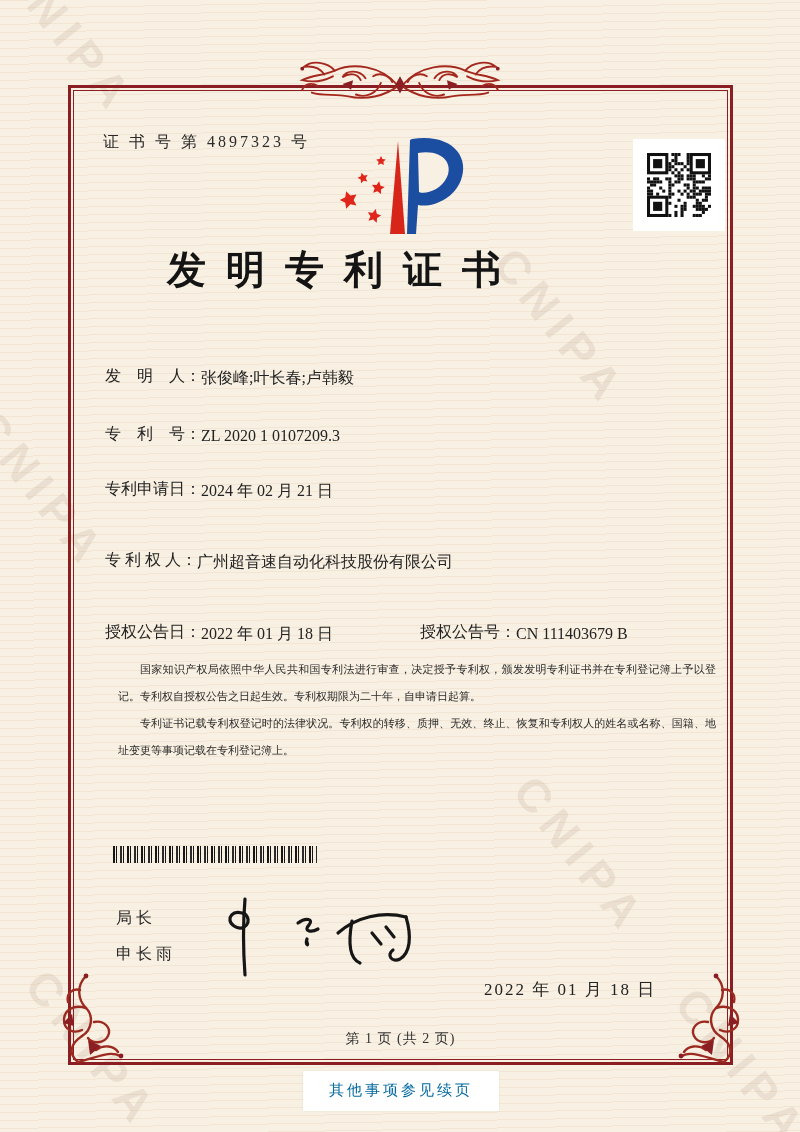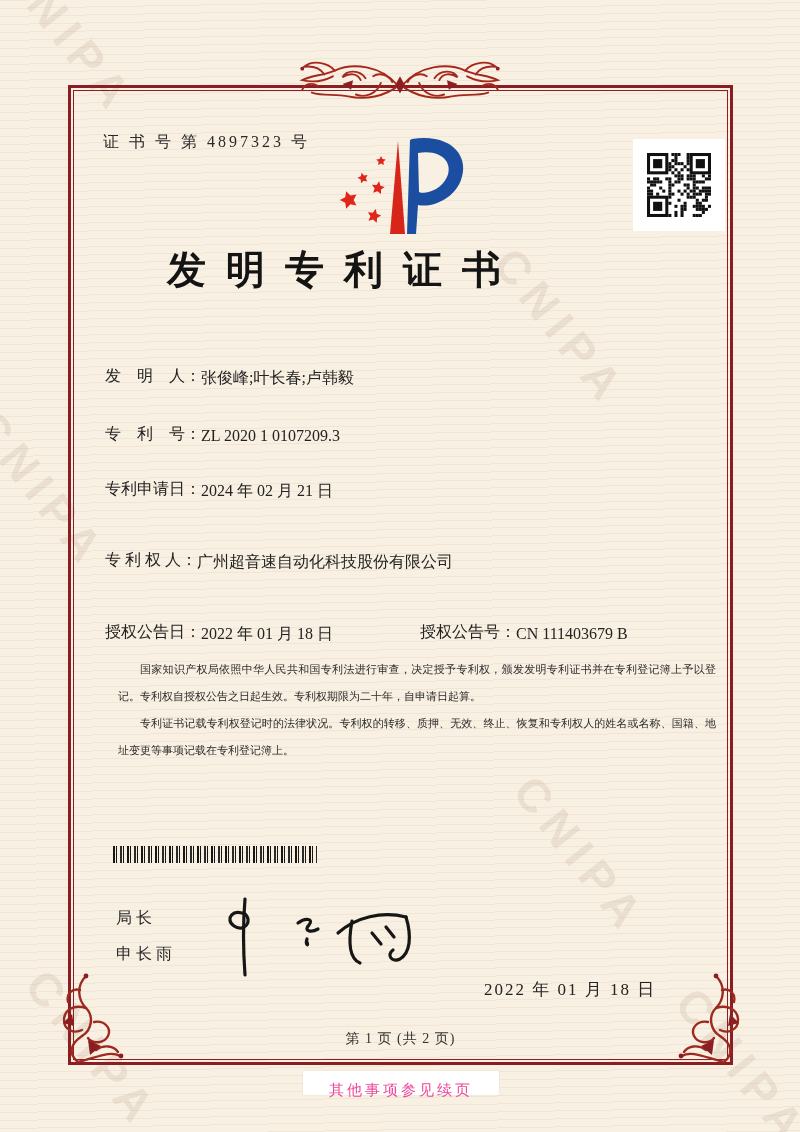--- a/index.html
+++ b/index.html
@@ -63,22 +63,22 @@
   .sig-autograph{position:absolute;left:210px;top:893px;}
   .cert-date{
     position:absolute;left:420px;top:978px;width:300px;text-align:center;
     font-size:17px;letter-spacing:2px;color:#232323;
   }
   .page-info{
     position:absolute;left:68px;top:1030px;width:665px;text-align:center;
     font-size:14px;color:#333;letter-spacing:1px;
   }
   .note-box{
-    position:absolute;left:303px;top:1071px;width:196px;height:24px;background:#ffffff;
-    text-align:center;line-height:38px;font-size:15px;letter-spacing:3px;color:#ec4899;
+    position:absolute;left:303px;top:1071px;width:196px;height:40px;background:#ffffff;
+    text-align:center;line-height:38px;font-size:15px;letter-spacing:3px;color:#0369a1;
     box-shadow:0 0 2px rgba(0,0,0,0.08);
   }
 </style>
 </head>
 <body>
 
 <div class="page">
 
   <div class="watermark" style="left:-24px;top:8px;">CNIPA</div>
   <div class="watermark" style="left:728px;top:-28px;">CNIPA</div>

